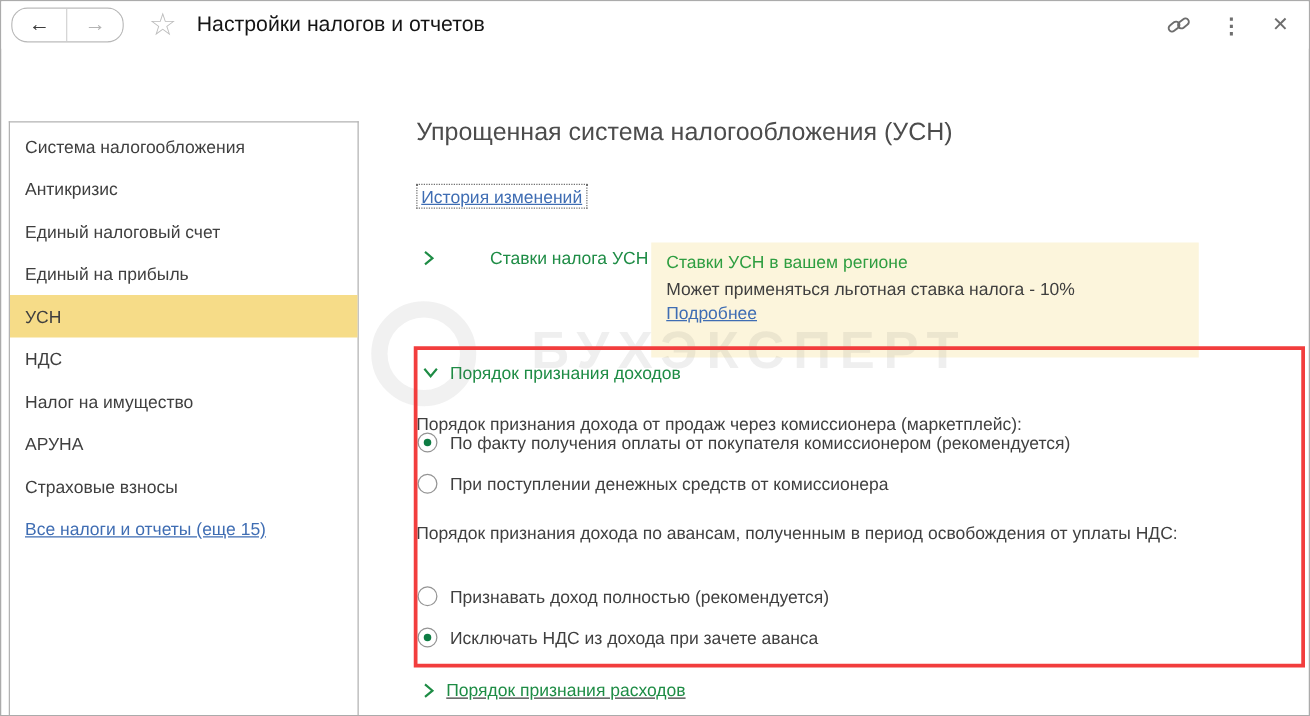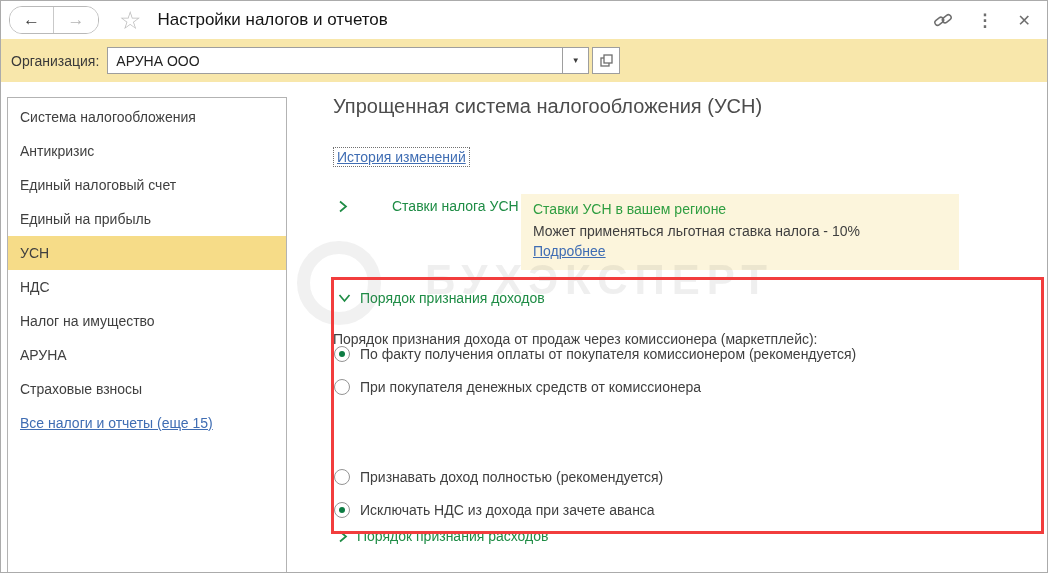--- a/index.html
+++ b/index.html
@@ -36,24 +36,24 @@
 
   
   .main { position:absolute; inset:0; z-index:2; }
   .main > * { position:absolute; }
   .page-heading { left:332px; top:94px; font-size:20px; color:#4c4c4c; }
   .history-link { left:332px; top:146px; font-size:14px; color:var(--link-blue,#3f6db3); text-decoration:underline; border:1px dotted #707070; padding:1px 3px; cursor:pointer; }
   .group-row { display:flex; align-items:center; gap:9px; cursor:pointer; }
   .group-label { font-size:14px; color:var(--accent-green,#1e8c45); }
   .g-rates { left:337px; top:197px;gap:44px; }
   .g-income { left:337px; top:289px; }
-  .g-expenses { left:337px; top:527px; }
+  .g-expenses { left:337px; top:543px;text-decoration:underline; }
   .chev { display:flex; align-items:center; }
 
-  .infobox { left:520px; top:193px; width:438px; height:76px; background:var(--info-yellow,#fcf5dc); padding:7px 12px; }
+  .infobox { left:520px; top:193px; width:438px; height:92px; background:var(--info-yellow,#fcf5dc); padding:7px 12px; }
   .infobox .ib-title { font-size:14px; color:var(--info-green,#2f9e41); margin-bottom:6px; }
   .infobox .ib-text { font-size:14px; color:#3f3f3f; margin-bottom:3px; }
   .infobox .ib-link { font-size:14px; color:var(--link-blue,#3f6db3); text-decoration:underline; cursor:pointer; display:inline-block; }
 
   .q-text { left:332px; top:330px; font-size:14px; color:#3f3f3f; }
   .q-text2 { left:332px; top:415px; width:690px; font-size:14px; color:#3f3f3f; line-height:21px; }
   .opt-row { display:flex; gap:10px; height:22px; cursor:pointer; }
   .o1 { left:333px; top:345px; } .o2 { left:333px; top:378px; }
   .o3 { left:333px; top:468px; } .o4 { left:333px; top:501px; }
   .radio { position:relative; width:16px; height:16px; border:1px solid #949494; border-radius:50%; background:#fff; flex:0 0 16px; }
@@ -87,33 +87,20 @@
         <svg width="20" height="20" viewBox="0 0 20 20" fill="none" stroke="#6e6e6e" stroke-width="1.5">
           <rect x="1.5" y="8.5" width="9.5" height="5.5" rx="2.75" transform="rotate(-38 6.25 11.25)"></rect>
           <rect x="9" y="6" width="9.5" height="5.5" rx="2.75" transform="rotate(-38 13.75 8.75)"></rect>
         </svg>
       </span>
       <span class="ico kebab">⋮</span>
       <span class="ico closex">✕</span>
     </div>
   </div>
 
-  <div class="orgbar">
-    <span class="org-label">Организация:</span>
-    <div class="org-field">
-      <input type="text" value="АРУНА ООО" style="">
-      <span class="dd-cell">▼</span>
-    </div>
-    <button class="open-btn">
-      <svg width="15" height="15" viewBox="0 0 15 15" fill="#fff" stroke="#6e6e6e" stroke-width="1.3">
-        <rect x="2" y="5" width="8" height="8"></rect>
-        <rect x="5" y="2" width="8" height="8"></rect>
-      </svg>
-    </button>
-  </div>
 
   <div class="sidebar">
     <div class="side-item">Система налогообложения</div>
     <div class="side-item">Антикризис</div>
     <div class="side-item">Единый налоговый счет</div>
     <div class="side-item">Единый на прибыль</div>
     <div class="side-item active">УСН</div>
     <div class="side-item">НДС</div>
     <div class="side-item">Налог на имущество</div>
     <div class="side-item">АРУНА</div>
@@ -150,23 +137,24 @@
     </div>
 
     <div class="q-text">Порядок признания дохода от продаж через комиссионера (маркетплейс):</div>
 
     <div class="opt-row o1">
       <span class="radio checked"></span>
       <span class="opt-label">По факту получения оплаты от покупателя комиссионером (рекомендуется)</span>
     </div>
     <div class="opt-row o2">
       <span class="radio"></span>
-      <span class="opt-label">При покупателя денежных средств от комиссионера</span>
+      <span class="opt-label">При поступлении денежных средств от комиссионера</span>
     </div>
 
+    <div class="q-text2">Порядок признания дохода по авансам, полученным в период освобождения от уплаты НДС:</div>
 
     <div class="opt-row o3">
       <span class="radio"></span>
       <span class="opt-label">Признавать доход полностью (рекомендуется)</span>
     </div>
     <div class="opt-row o4">
       <span class="radio checked"></span>
       <span class="opt-label">Исключать НДС из дохода при зачете аванса</span>
     </div>
 

